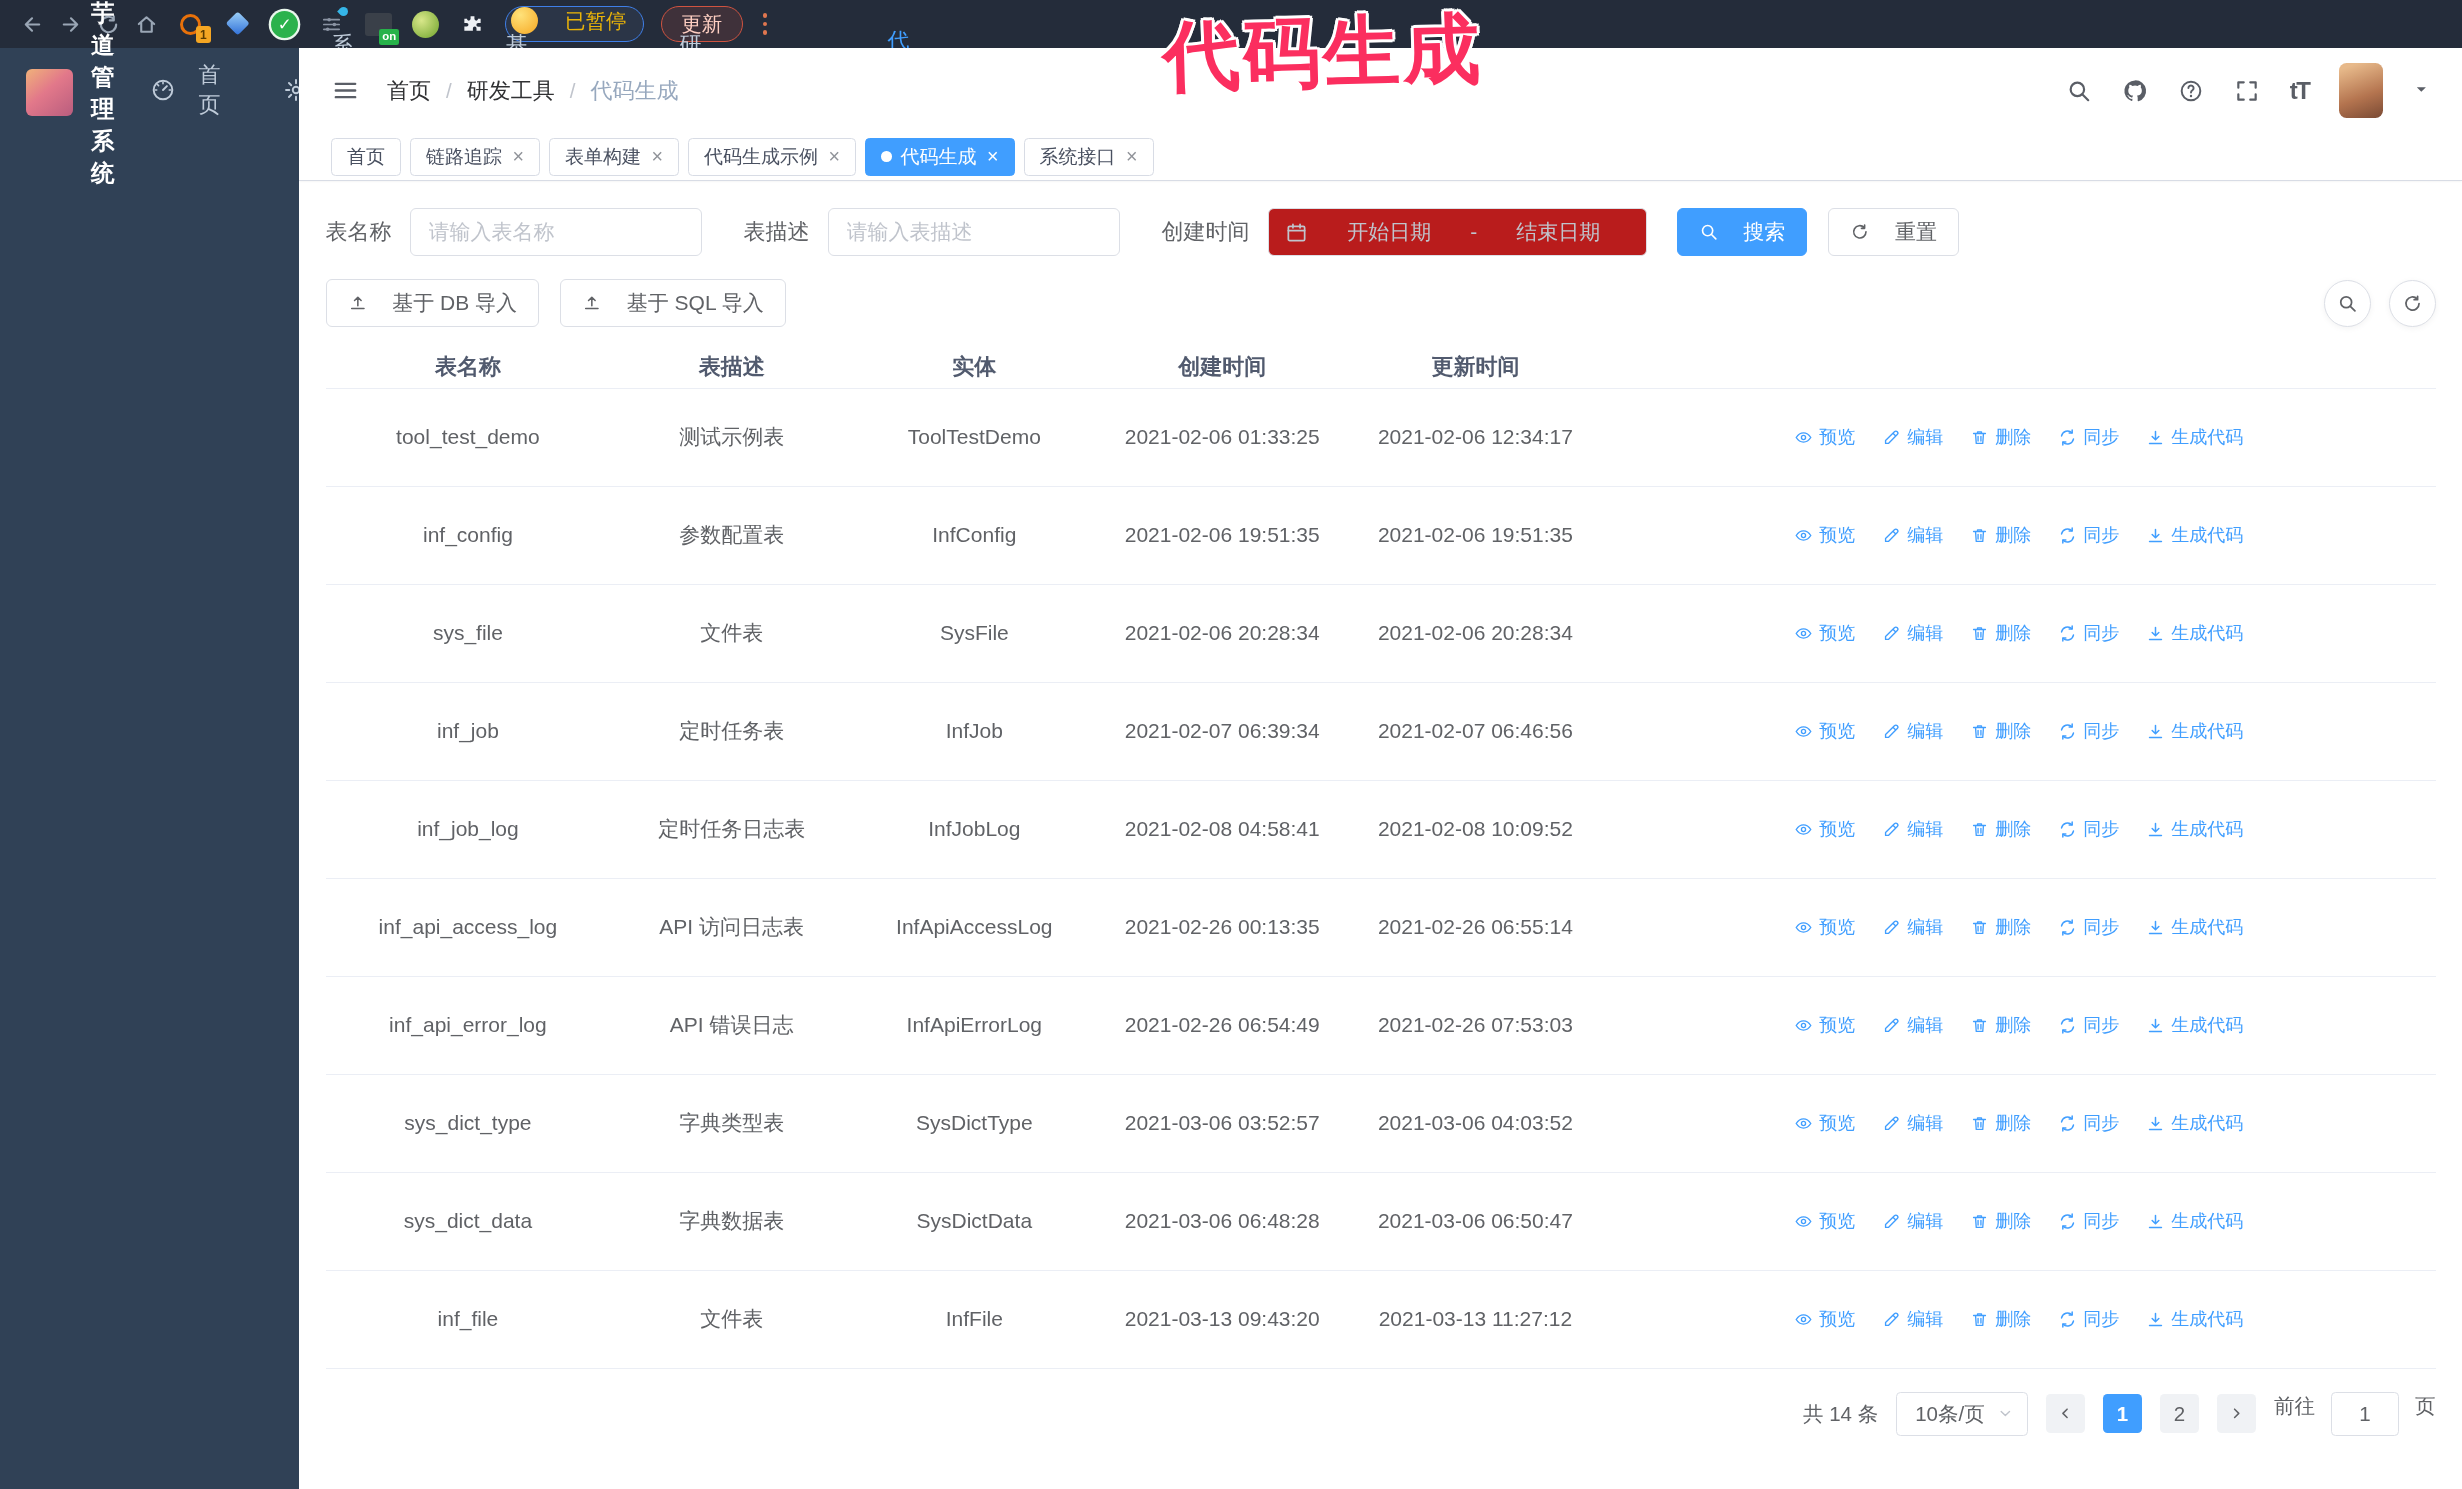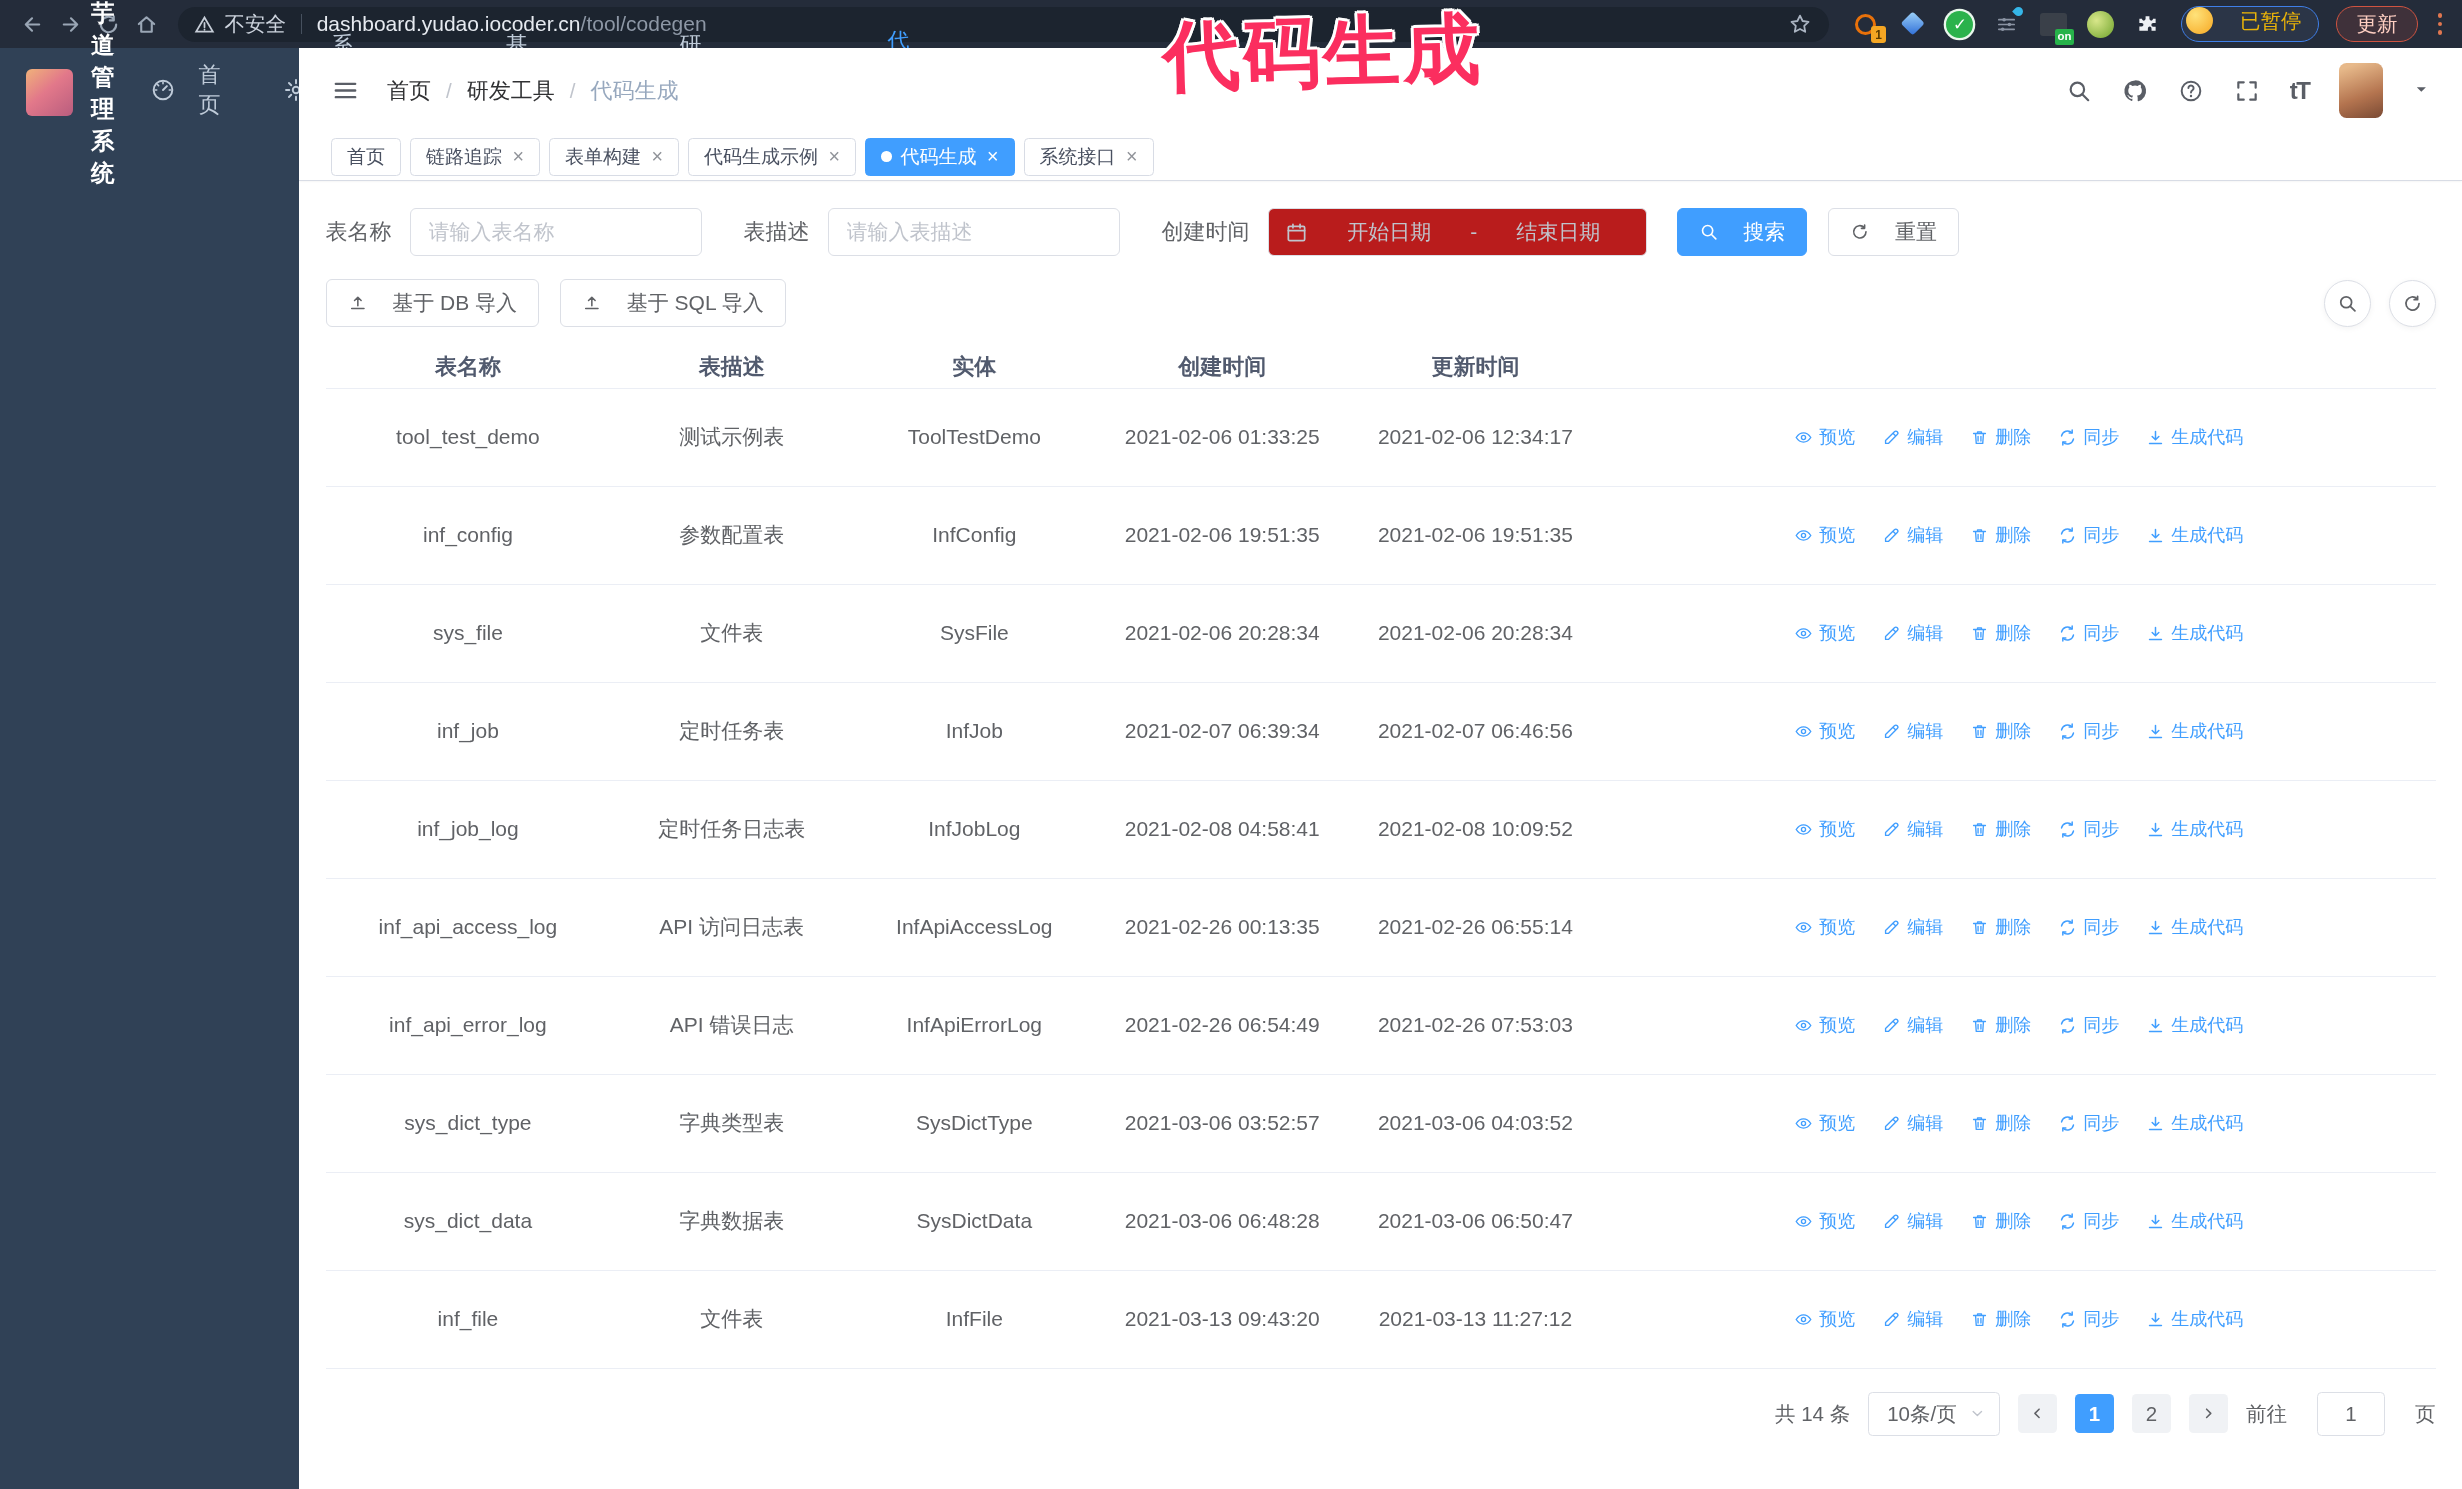--- a/index.html
+++ b/index.html
@@ -110,21 +110,21 @@
   .act{display:inline-flex;align-items:center;gap:6px;color:#409eff;font-size:18px;cursor:pointer;white-space:nowrap;text-decoration:none}
   .act svg{width:19px;height:19px}
 
   
   .pager{display:flex;align-items:center;justify-content:flex-end;gap:18px;margin-top:23px;font-size:20.5px;color:#606266}
   .psel{display:flex;align-items:center;gap:12px;height:44px;border:0.8px solid #dcdfe6;border-radius:4.5px;padding:0 13.6px 0 18px;color:#606266;cursor:pointer}
   .psel svg{width:16.7px;height:16.7px;color:#c0c4cc}
   .pbtn{min-width:39px;height:39px;border-radius:4.5px;background:#f0f2f5;display:flex;align-items:center;justify-content:center;color:#606266;font-size:20.5px;cursor:pointer;padding:0 6px}
   .pbtn svg{width:16.7px;height:16.7px}
   .pbtn.active{background:#409eff;color:#fff;font-weight:700}
-  .goto{display:flex;align-items:center;gap:30px}
+  .goto{display:flex;gap:16px}
   .goto input{width:68px;height:44px;border:0.8px solid #dcdfe6;border-radius:4.5px;text-align:center;font-size:20.5px;color:#606266;outline:none}
 
   
   .watermark{position:absolute;left:1163px;top:1.5px;font-size:77px;font-weight:700;color:#fb2e5f;letter-spacing:3px;transform:rotate(-1.5deg);z-index:60;pointer-events:none;
     text-shadow:-3px 0 0 #fff,3px 0 0 #fff,0 -3px 0 #fff,0 3px 0 #fff,-2.3px -2.3px 0 #fff,2.3px 2.3px 0 #fff,-2.3px 2.3px 0 #fff,2.3px -2.3px 0 #fff}
 </style>
 </head>
 <body>
 
 <svg style="position:absolute;width:0;height:0" aria-hidden="true">
@@ -267,31 +267,20 @@
     <span class="bicon">
         <svg viewBox="0 0 30 30" width="23" height="23">
           <use href="#i-reload"></use>
         </svg>
       </span>
     <span class="bicon">
         <svg viewBox="0 0 30 30" width="23" height="23">
           <use href="#i-home"></use>
         </svg>
       </span>
-    <div class="omnibox">
-      <svg class="omni-warning" viewBox="0 0 28 28" width="21" height="21">
-          <use href="#i-warning"></use>
-        </svg>
-      <span class="omni-sec">不安全</span>
-      <span class="omni-div"></span>
-      <span class="omni-url"><span>dashboard.yudao.iocoder.cn</span><span class="path">/tool/codegen</span></span>
-      <svg class="omni-star" viewBox="0 0 32 32" width="24" height="24">
-          <use href="#i-star"></use>
-        </svg>
-    </div>
     <div class="ext-row">
       <span class="ext">
           <i class="ext-orange"></i>
           <span class="ext-badge">1</span>
         </span>
       <span class="ext">
           <i class="ext-diamond"></i>
         </span>
       <span class="ext">
           <i class="ext-greenv"></i>

